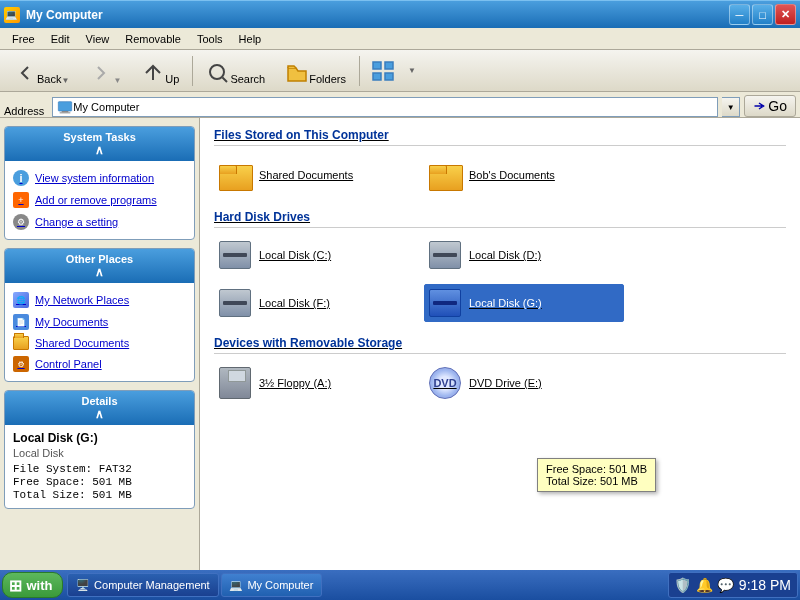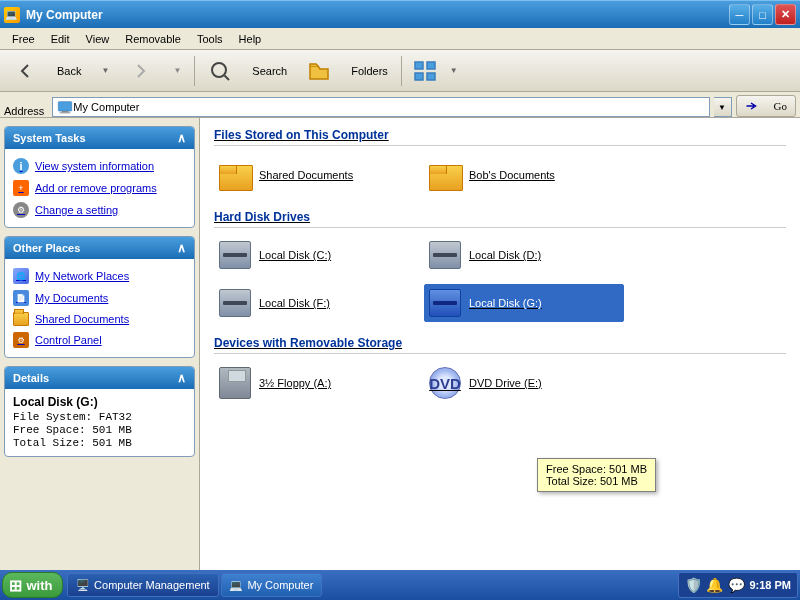--- a/index.html
+++ b/index.html
@@ -62,21 +62,21 @@
     .toolbar {
       background: linear-gradient(to bottom, #f5f4ef, #ddd9c8);
       height: 42px;
       display: flex;
       align-items: center;
       padding: 0 4px;
       border-bottom: 1px solid #aca899;
       gap: 2px;
     }
     .toolbar-btn {
-      display: flex; align-items: center; gap: 20px;
+      display: flex; align-items: flex-end; gap: 0;
       padding: 3px 8px;
       background: transparent;
       border: 1px solid transparent;
       border-radius: 3px;
       cursor: pointer;
       font-size: 11px;
       height: 36px;
     }
     .toolbar-btn svg { width: 24px; height: 24px; }
     .toolbar-separator { width: 1px; background: #aca899; height: 30px; margin: 0 2px; }
@@ -125,24 +125,24 @@
       border-left: none;
       display: flex; align-items: center; justify-content: center;
       cursor: pointer;
       font-size: 8px;
     }
     .go-btn {
       background: linear-gradient(to bottom, #f5f4ef, #ddd9c8);
       border: 1px solid #aca899;
       border-radius: 3px;
       padding: 2px 8px;
-      font-size: 11px;
+      font-size: 14px;
       cursor: pointer;
       height: 22px;
-      display: flex; align-items: center; gap: 17px; font-family: Liberation Serif, serif;
+      display: flex; align-items: center; gap: 3px;
     }
 
     
     .main-layout {
       display: flex;
       height: 472px; 
       background: white;
     }
 
     
@@ -165,20 +165,21 @@
     .panel-header {
       background: linear-gradient(to bottom, #4a9ede, #1a6db5);
       color: white;
       font-weight: bold;
       font-size: 11px;
       padding: 4px 8px;
       display: flex;
       justify-content: space-between;
       align-items: center;
       cursor: pointer;
+      flex-direction: column;
     }
     .panel-toggle { font-size: 12px; font-weight: bold; }
     .panel-content { padding: 6px 4px; }
     .panel-item {
       display: flex; align-items: center; gap: 6px;
       padding: 3px 4px;
       cursor: pointer;
       border-radius: 2px;
       color: #0000cc;
       text-decoration: underline;
@@ -305,21 +306,21 @@
       border: 1px solid #909898;
     }
 
     
     .dvd-icon {
       width: 32px; height: 32px;
       border-radius: 50%;
       background: radial-gradient(circle at center, #e0e8ff 30%, #a0b8f0 60%, #8090d8 100%);
       border: 1px solid #6070b8;
       display: flex; align-items: center; justify-content: center;
-      font-size: 15px; font-weight: bold; color: #304090;
+      font-size: 11px; font-weight: bold; color: #304090;
     }
 
     
     .tooltip {
       position: absolute;
       background: #ffffc0;
       border: 1px solid #808080;
       padding: 4px 8px;
       font-size: 11px;
       box-shadow: 2px 2px 4px rgba(0,0,0,0.3);
@@ -367,21 +368,21 @@
     .taskbar-item.active { background: linear-gradient(to bottom, #4080d0, #2060b0); }
     .taskbar-tray {
       display: flex; align-items: center; gap: 4px;
       background: #1a4090;
       border: 1px solid #4070c0;
       border-radius: 3px;
       padding: 2px 6px;
       height: 26px;
     }
     .tray-icon { font-size: 14px; }
-    .tray-time { color: white; font-size: 11px; font-weight: bold; }
+    .tray-time { color: white; font-size: 14px; }
     .panel-item-icon-folder {
       width: 16px; height: 14px;
       background: linear-gradient(to bottom, #f9d04a, #e8a020);
       border: 1px solid #c87800;
       border-radius: 1px;
       position: relative;
     }
     .panel-item-icon-folder::before {
       content: '';
       position: absolute;
@@ -468,20 +469,26 @@
     </svg>
     <span>Back</span>
     <span style="font-size:8px; color:#666;">▼</span>
   </div>
   <div class="toolbar-btn">
     <svg viewBox="0 0 24 24" fill="none" stroke="#aaa" stroke-width="2">
       <path d="M9 18l6-6-6-6"></path>
     </svg>
     <span style="font-size:8px; color:#888;">▼</span>
   </div>
+  <div class="toolbar-btn">
+    <svg viewBox="0 0 24 24" fill="none" stroke="#444" stroke-width="2">
+      <path d="M12 19V5M5 12l7-7 7 7"></path>
+    </svg>
+    <span>Up</span>
+  </div>
   <div class="toolbar-separator"></div>
   <div class="toolbar-btn">
     <svg viewBox="0 0 24 24" fill="none" stroke="#444" stroke-width="2" style="width:24px;height:24px;">
       <circle cx="11" cy="11" r="7"></circle>
       <line x1="16.5" y1="16.5" x2="21" y2="21"></line>
     </svg>
     <span>Search</span>
   </div>
   <div class="toolbar-btn">
     <svg viewBox="0 0 24 24" fill="#f0c040" stroke="#c08000" stroke-width="1.5" style="width:24px;height:24px;">
@@ -573,20 +580,21 @@
       </div>
     </div>
 
     <div class="panel">
       <div class="panel-header">
         <span>Details</span>
         <span class="panel-toggle">∧</span>
       </div>
       <div class="details-content">
         <div class="details-title">Local Disk (G:)</div>
+        <div class="details-subtitle">Local Disk</div>
         <div class="details-row">File System: FAT32</div>
         <div class="details-row">Free Space: 501 MB</div>
         <div class="details-row">Total Size: 501 MB</div>
       </div>
     </div>
 
   </div>
 
   <div class="content-area">
     <div class="content-wrapper">

